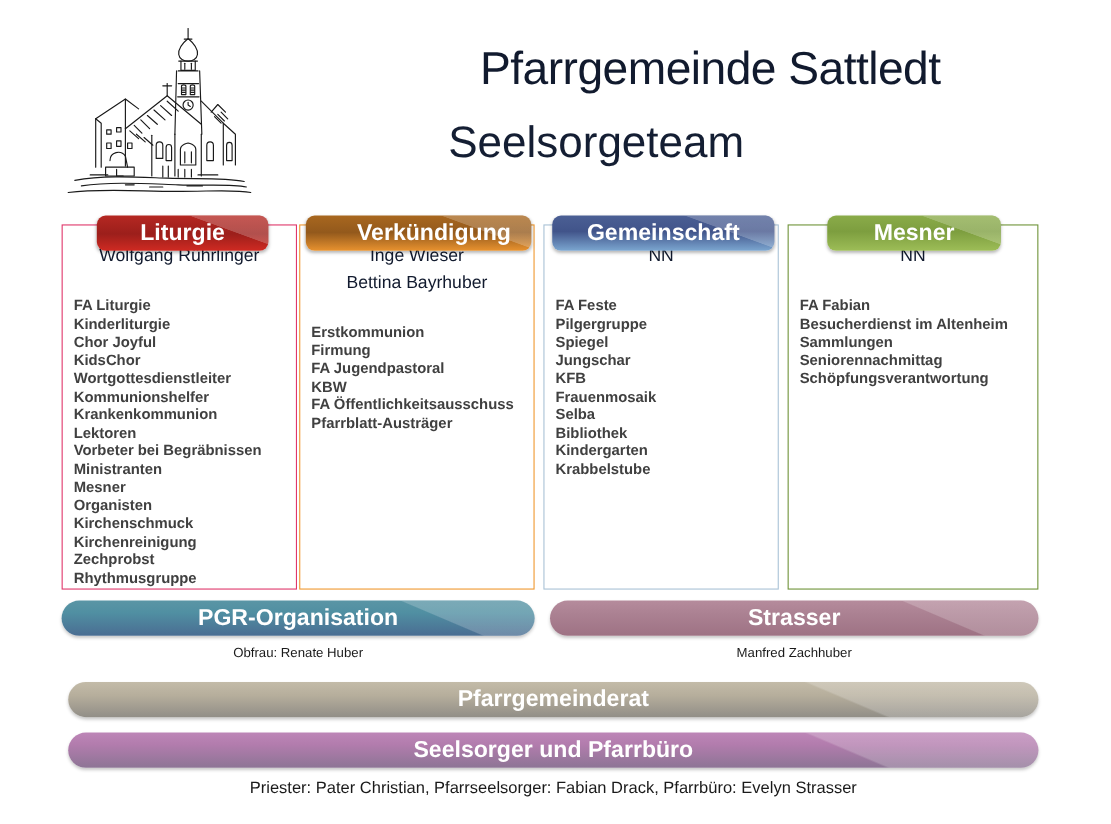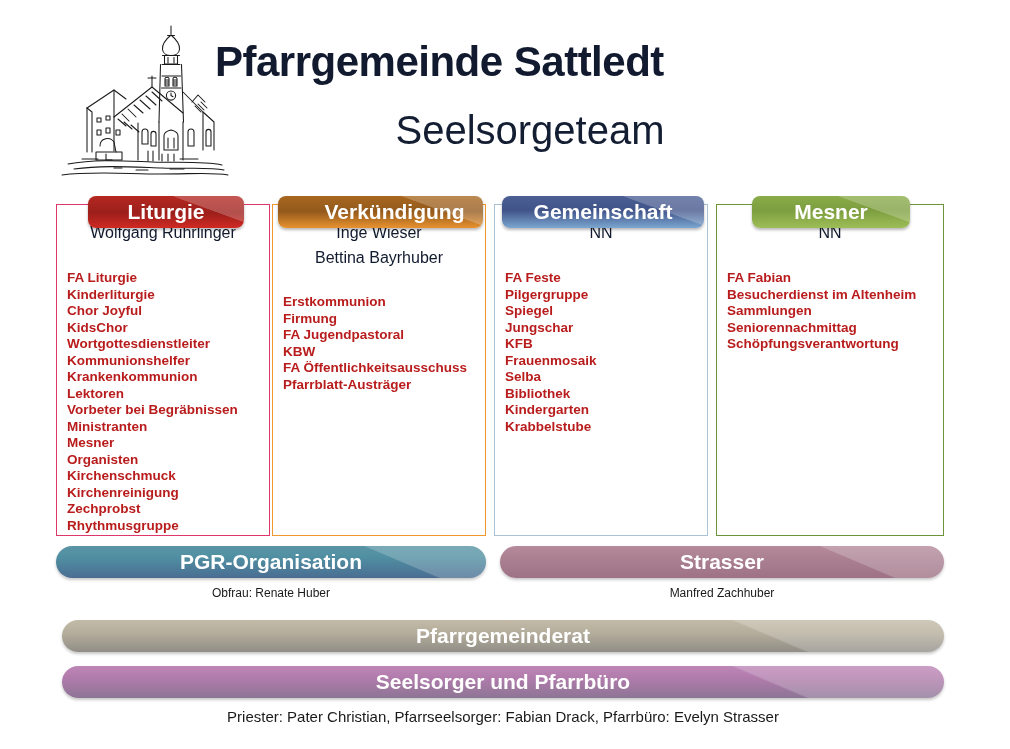--- a/index.html
+++ b/index.html
@@ -27,31 +27,31 @@
     width: 180px;
     height: 168px;
   }
   #logo svg { display: block; width: 100%; height: 100%; }
 
   #title {
     position: absolute;
     left: 215px;
     top: 40px;
     width: 640px;
-    text-align: left;
+    text-align: right;
     font-size: 42px;
-    font-weight: bold;
+    font-weight: normal;
     color: #111a2e;
     letter-spacing: -0.5px;
     line-height: 1.05;
   }
 
   #subtitle {
     position: absolute;
-    left: 210px;
+    left: 222px;
     top: 108px;
     width: 640px;
     text-align: center;
     font-size: 40px;
     font-weight: normal;
     color: #141e33;
     line-height: 1.1;
   }
 
   
@@ -111,21 +111,21 @@
     position: absolute;
     left: 11px;
     top: 74px;
     width: calc(100% - 18px);
     list-style: none;
     z-index: 2;
   }
   .col-list li {
     font-size: 13.5px;
     font-weight: bold;
-    color: #b91c1c;
+    color: #404040;
     line-height: 16.5px;
     white-space: nowrap;
   }
 
   
   #col-liturgie     { left: 56px;  width: 214px; }
   #col-verkuendigung{ left: 272px; width: 214px; }
   #col-gemeinschaft { left: 494px; width: 214px; }
   #col-caritas      { left: 716px; width: 228px; }
 

